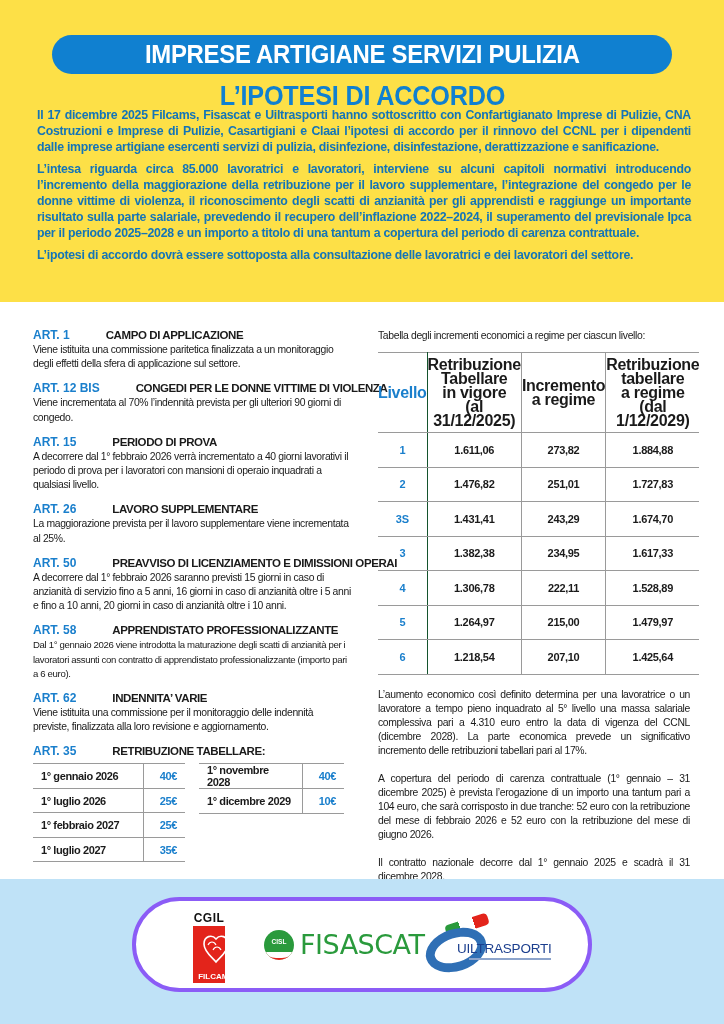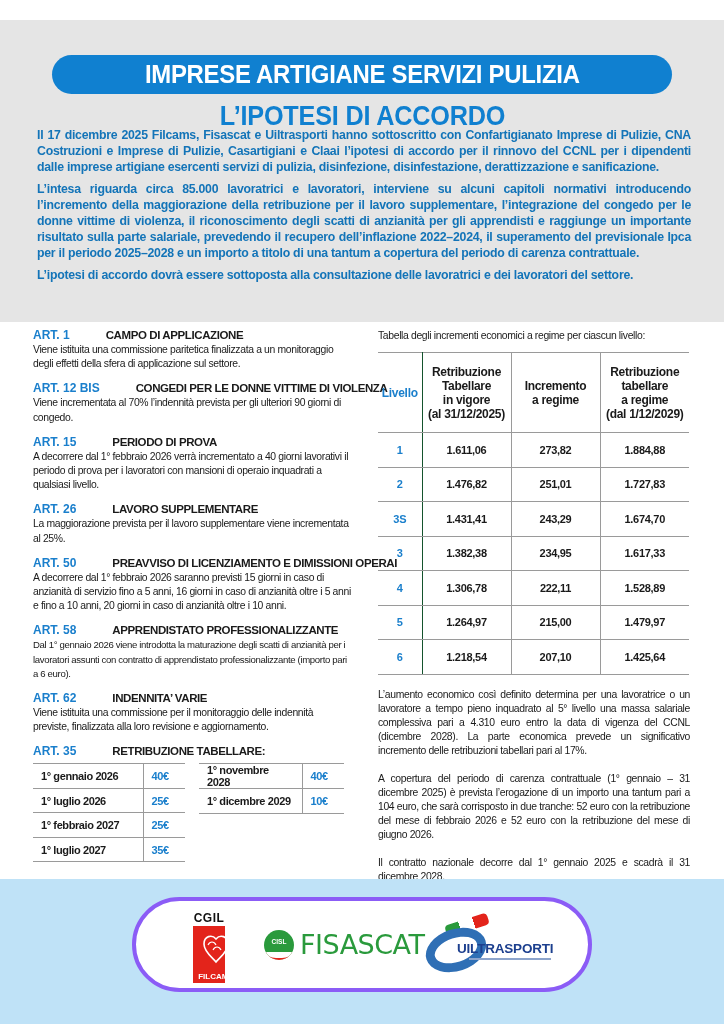--- a/index.html
+++ b/index.html
@@ -1,19 +1,19 @@
 <!DOCTYPE html>
 <html><head>
 <meta charset="utf-8">
 <style>
   * { box-sizing: border-box; margin: 0; padding: 0; }
   html, body { width: 724px; height: 1024px; overflow: hidden; }
   body { background: #ffffff; font-family: "Liberation Sans", sans-serif; color: #1a1a1a; position: relative; }
 
-  .top { position: absolute; left: 0; top: 0; width: 724px; height: 302px; background: #e5e5e5; margin-top: 20px; }
+  .top { position: absolute; left: 0; top: 0; width: 724px; height: 302px; background: #fde047; }
   .title-pill {
     position: absolute; left: 52px; top: 35px; width: 620px; height: 39px;
     background: #1080d0; border-radius: 20px;
     display: flex; align-items: center; justify-content: center;
   }
   .title-pill span { color: #fff; font-weight: 700; font-size: 26px; letter-spacing: -0.3px; font-family: "Liberation Sans", sans-serif; transform: scaleX(0.92); white-space: nowrap; }
   .subtitle { position: absolute; left: 0; top: 80px; width: 724px; text-align: center; color: #1080d0; font-weight: 700; font-size: 28px; letter-spacing: -0.2px; }
   .subtitle span { display: inline-block; transform: scaleX(0.9); }
 
   .intro { position: absolute; left: 37px; top: 107px; width: 654px; color: #1374b8; font-weight: 700; font-size: 12.3px; line-height: 16px; }
@@ -24,28 +24,28 @@
   .art-head { font-size: 11.5px; font-weight: 700; line-height: 15px; white-space: nowrap; }
   .art-num { color: #1a7fcc; font-size: 12px; font-weight: 700; margin-right: 4px; }
   .art-title { color: #1a1a1a; letter-spacing: -0.4px; padding-left: 32px; }
   .art-body { font-size: 10.4px; line-height: 14.2px; letter-spacing: -0.35px; color: #1a1a1a; }
 
   .ret-tables { display: flex; gap: 14px; margin-top: 4px; }
   .ret-table { border-collapse: collapse; font-size: 11px; font-weight: 700; }
   .ret-table td { border-bottom: 1px solid #9a9a9a; height: 24.5px; padding: 0 8px; letter-spacing: -0.4px; }
   .ret-table tr:first-child td { border-top: 1px solid #9a9a9a; }
   .ret-table td.date { width: 110px; border-right: 1px solid #9a9a9a; }
-  .ret-table td.amt { width: 42px; color: #1a7fcc; text-align: left; margin-left: 47px; }
+  .ret-table td.amt { width: 42px; color: #1a7fcc; text-align: right; margin-left: 47px; }
   .ret-table.b td.date { width: 103px; }
 
   .right { position: absolute; left: 378px; top: 330px; width: 312px; }
   .tab-caption { font-size: 10.4px; letter-spacing: -0.35px; margin-bottom: 11px; }
   .lvl-table { border-collapse: collapse; width: 311px; font-weight: 700; }
   .lvl-table th, .lvl-table td { text-align: center; border-bottom: 1px solid #9a9a9a; }
-  .lvl-table th { font-size: 12px; line-height: 14px; height: 80px; letter-spacing: -0.3px; }
+  .lvl-table th { font-size: 16px; line-height: 14px; height: 80px; letter-spacing: -0.3px; }
   .lvl-table thead tr th { border-top: 1px solid #9a9a9a; }
   .lvl-table td { font-size: 11px; height: 34.5px; letter-spacing: -0.3px; }
   .lvl-table .c1 { width: 44px; border-right: 1px solid #14532d; color: #1a7fcc; }
   .lvl-table .c2 { width: 89px; border-right: 1px solid #9a9a9a; }
   .lvl-table .c3 { width: 89px; border-right: 1px solid #9a9a9a; }
   .lvl-table .c4 { width: 89px; }
   .notes { margin-top: 13px; font-size: 10.4px; line-height: 14.2px; letter-spacing: -0.35px; }
   .notes p { margin-bottom: 13px; text-align: justify; }
 
   .bottom { position: absolute; left: 0; top: 879px; width: 724px; height: 145px; background: #bfe2f7; }
@@ -59,21 +59,21 @@
   .cgil-box svg { position: absolute; left: 8px; top: 4px; }
   .cgil-bottom { position: absolute; bottom: 2px; left: 0; width: 46px; text-align: center; color: #fff; font-size: 8px; font-weight: 700; }
   .cisl { position: absolute; left: 128px; top: 28px; display: flex; align-items: center; }
   .cisl-badge { width: 30px; height: 30px; border-radius: 50%; background: #2a9a3c; position: relative; overflow: hidden; }
   .cisl-badge .lbl { position: absolute; top: 8px; left: 0; width: 30px; text-align: center; color: #fff; font-size: 6.5px; font-weight: 700; }
   .cisl-badge .red { position: absolute; bottom: -2px; left: 2px; width: 26px; height: 10px; border-bottom: 4px solid #e3241b; border-radius: 0 0 14px 14px; background: #fff; }
   .fisascat { margin-left: 6px; color: #2a9a3c; font-size: 27px; letter-spacing: -0.5px; font-family: "DejaVu Sans", sans-serif; }
   .uil { position: absolute; left: 287px; top: 14px; width: 135px; height: 60px; }
   .uil-ring { position: absolute; left: 2px; top: 14px; width: 62px; height: 42px; border-radius: 50%; border: 9px solid #2f6fb5; transform: rotate(-18deg); }
   .uil-flag { position: absolute; left: 22px; top: 4px; width: 44px; height: 12px; background: linear-gradient(90deg, #2a9a3c 33%, #ffffff 33%, #ffffff 66%, #e3241b 66%); transform: rotate(-18deg); border-radius: 4px; }
-  .uil-text { position: absolute; left: 34px; top: 26px; color: #1c3f8e; font-weight: 700; font-size: 13.5px; letter-spacing: -0.2px; }
+  .uil-text { position: absolute; left: 34px; top: 26px; color: #1c3f8e; font-weight: 400; font-size: 13.5px; letter-spacing: -0.2px; }
   .uil-sub { position: absolute; left: 46px; top: 43px; width: 82px; height: 2px; background: #8ca4cc; }
 </style>
 </head>
 <body>
 
 <div class="top">
   <div class="title-pill">
     <span>IMPRESE ARTIGIANE SERVIZI PULIZIA</span>
   </div>
   <div class="subtitle"><span>L’IPOTESI DI ACCORDO</span></div>

